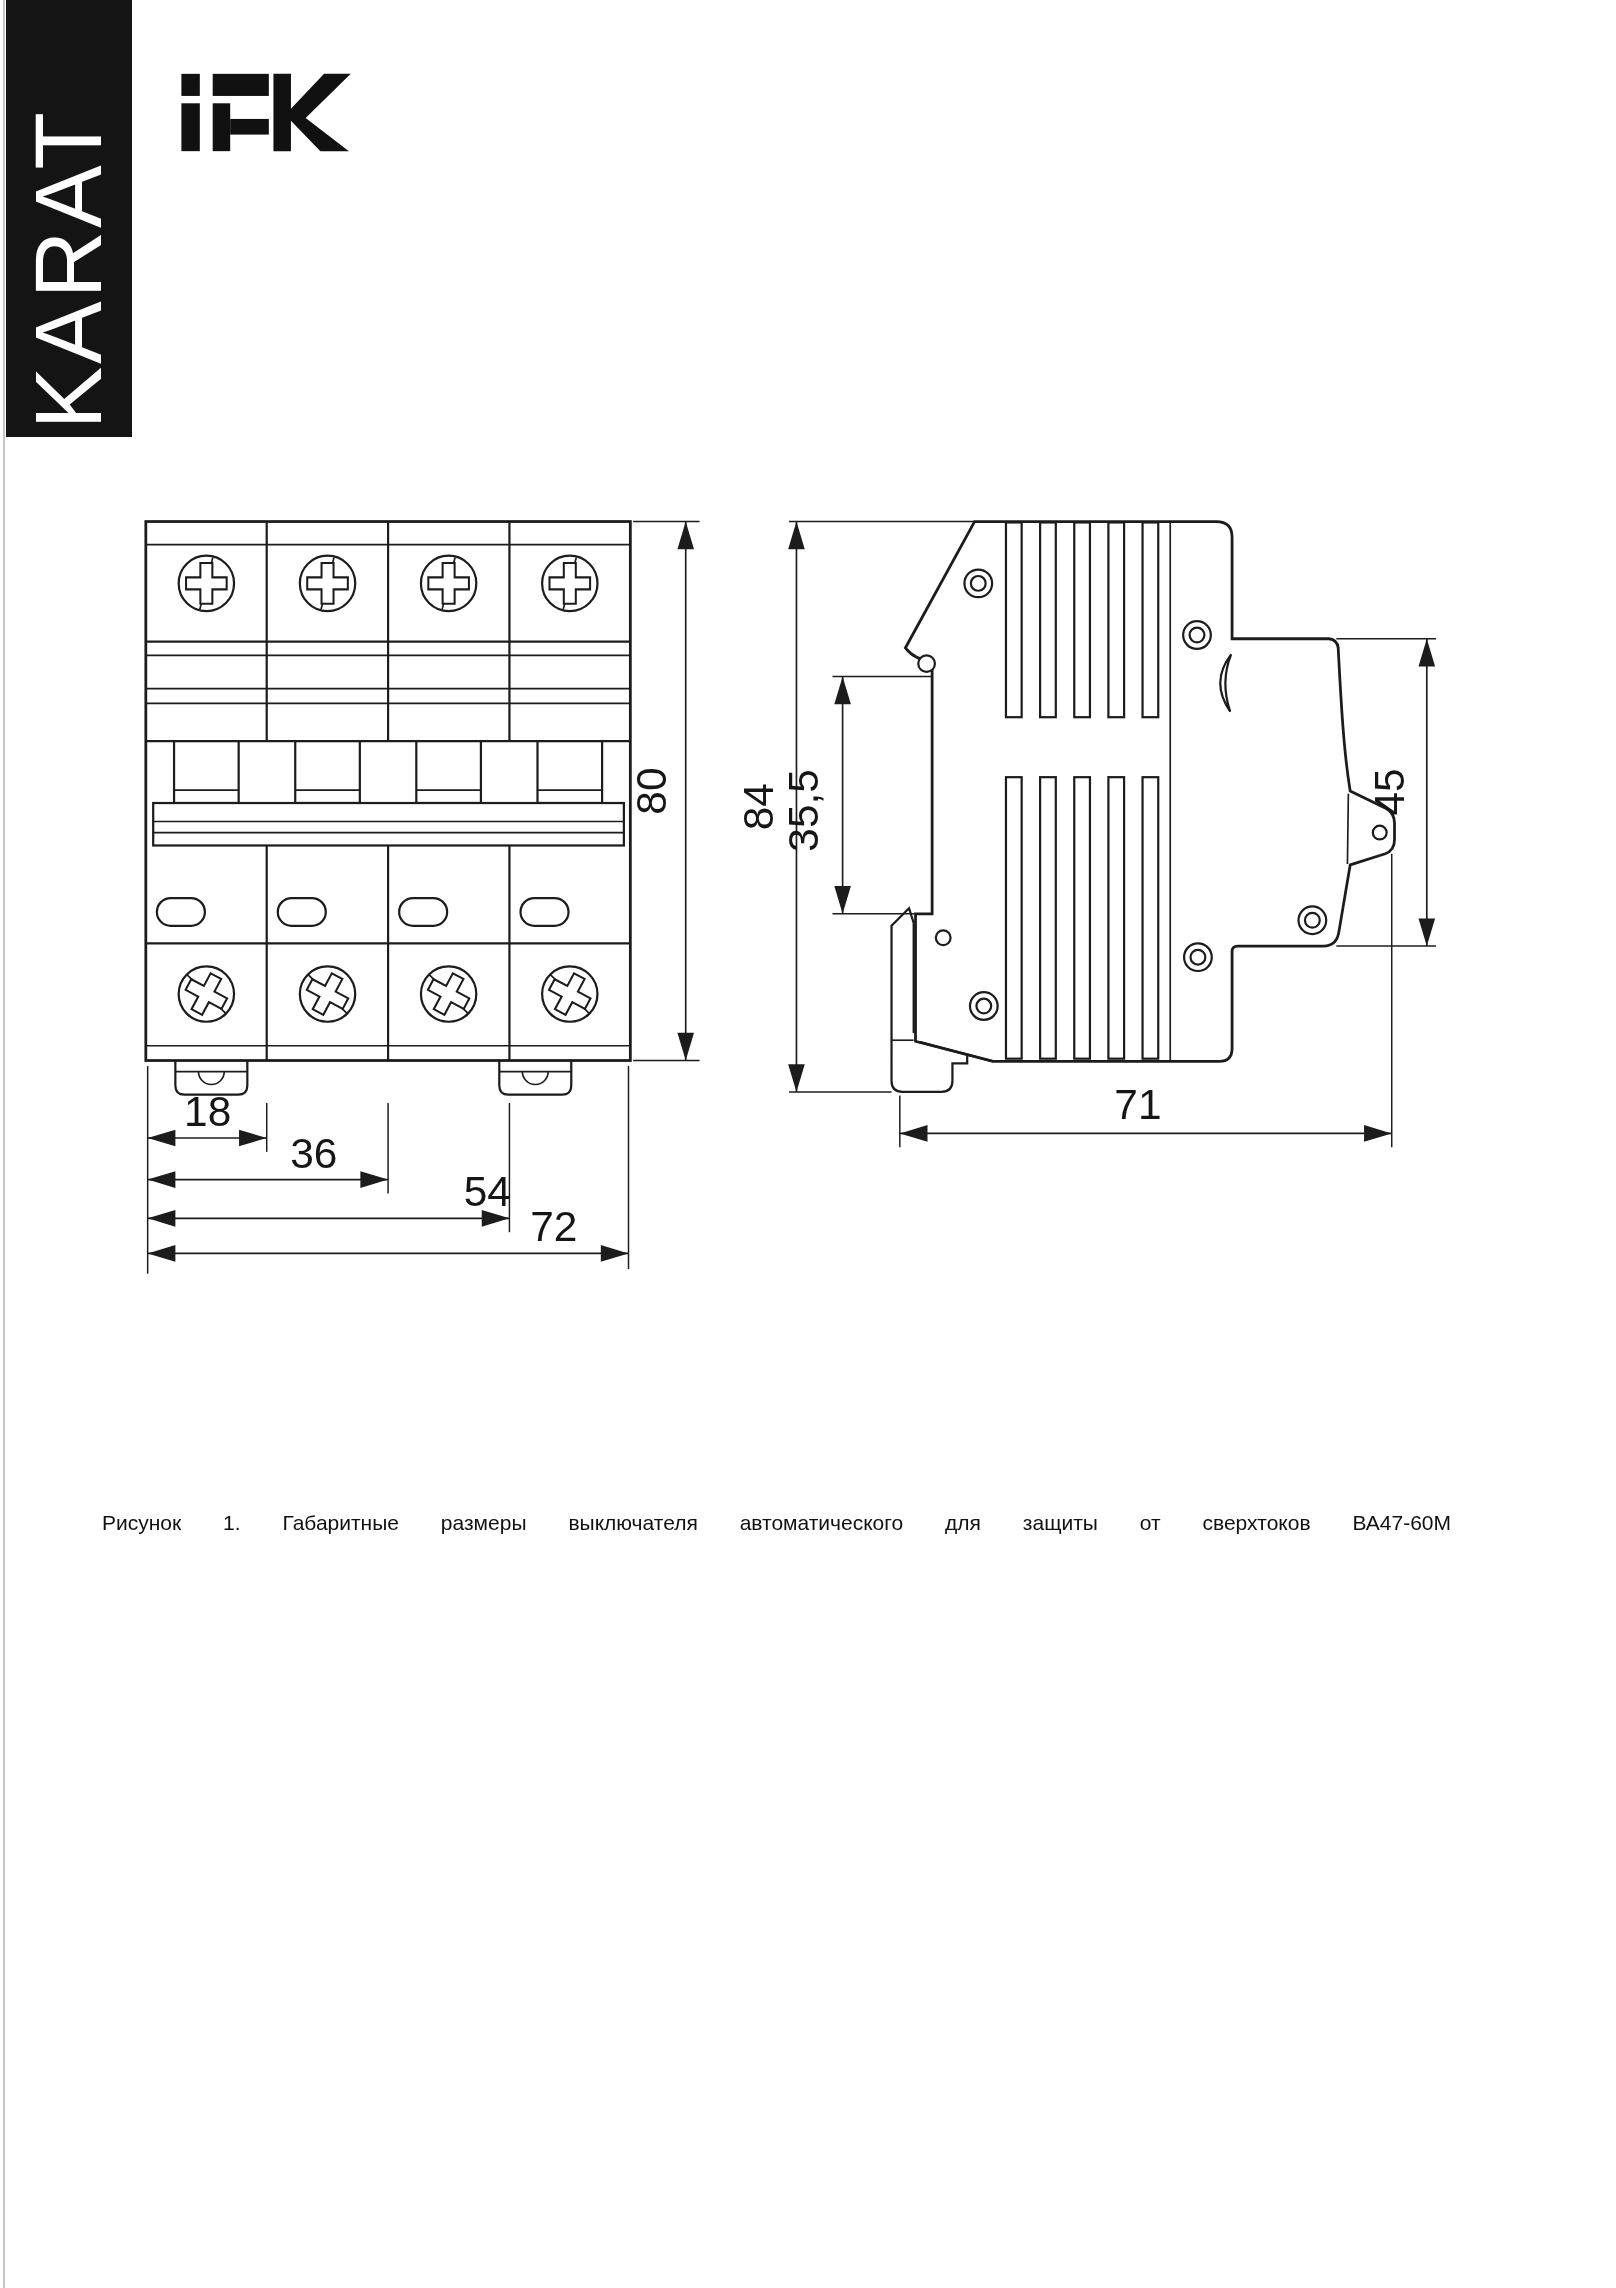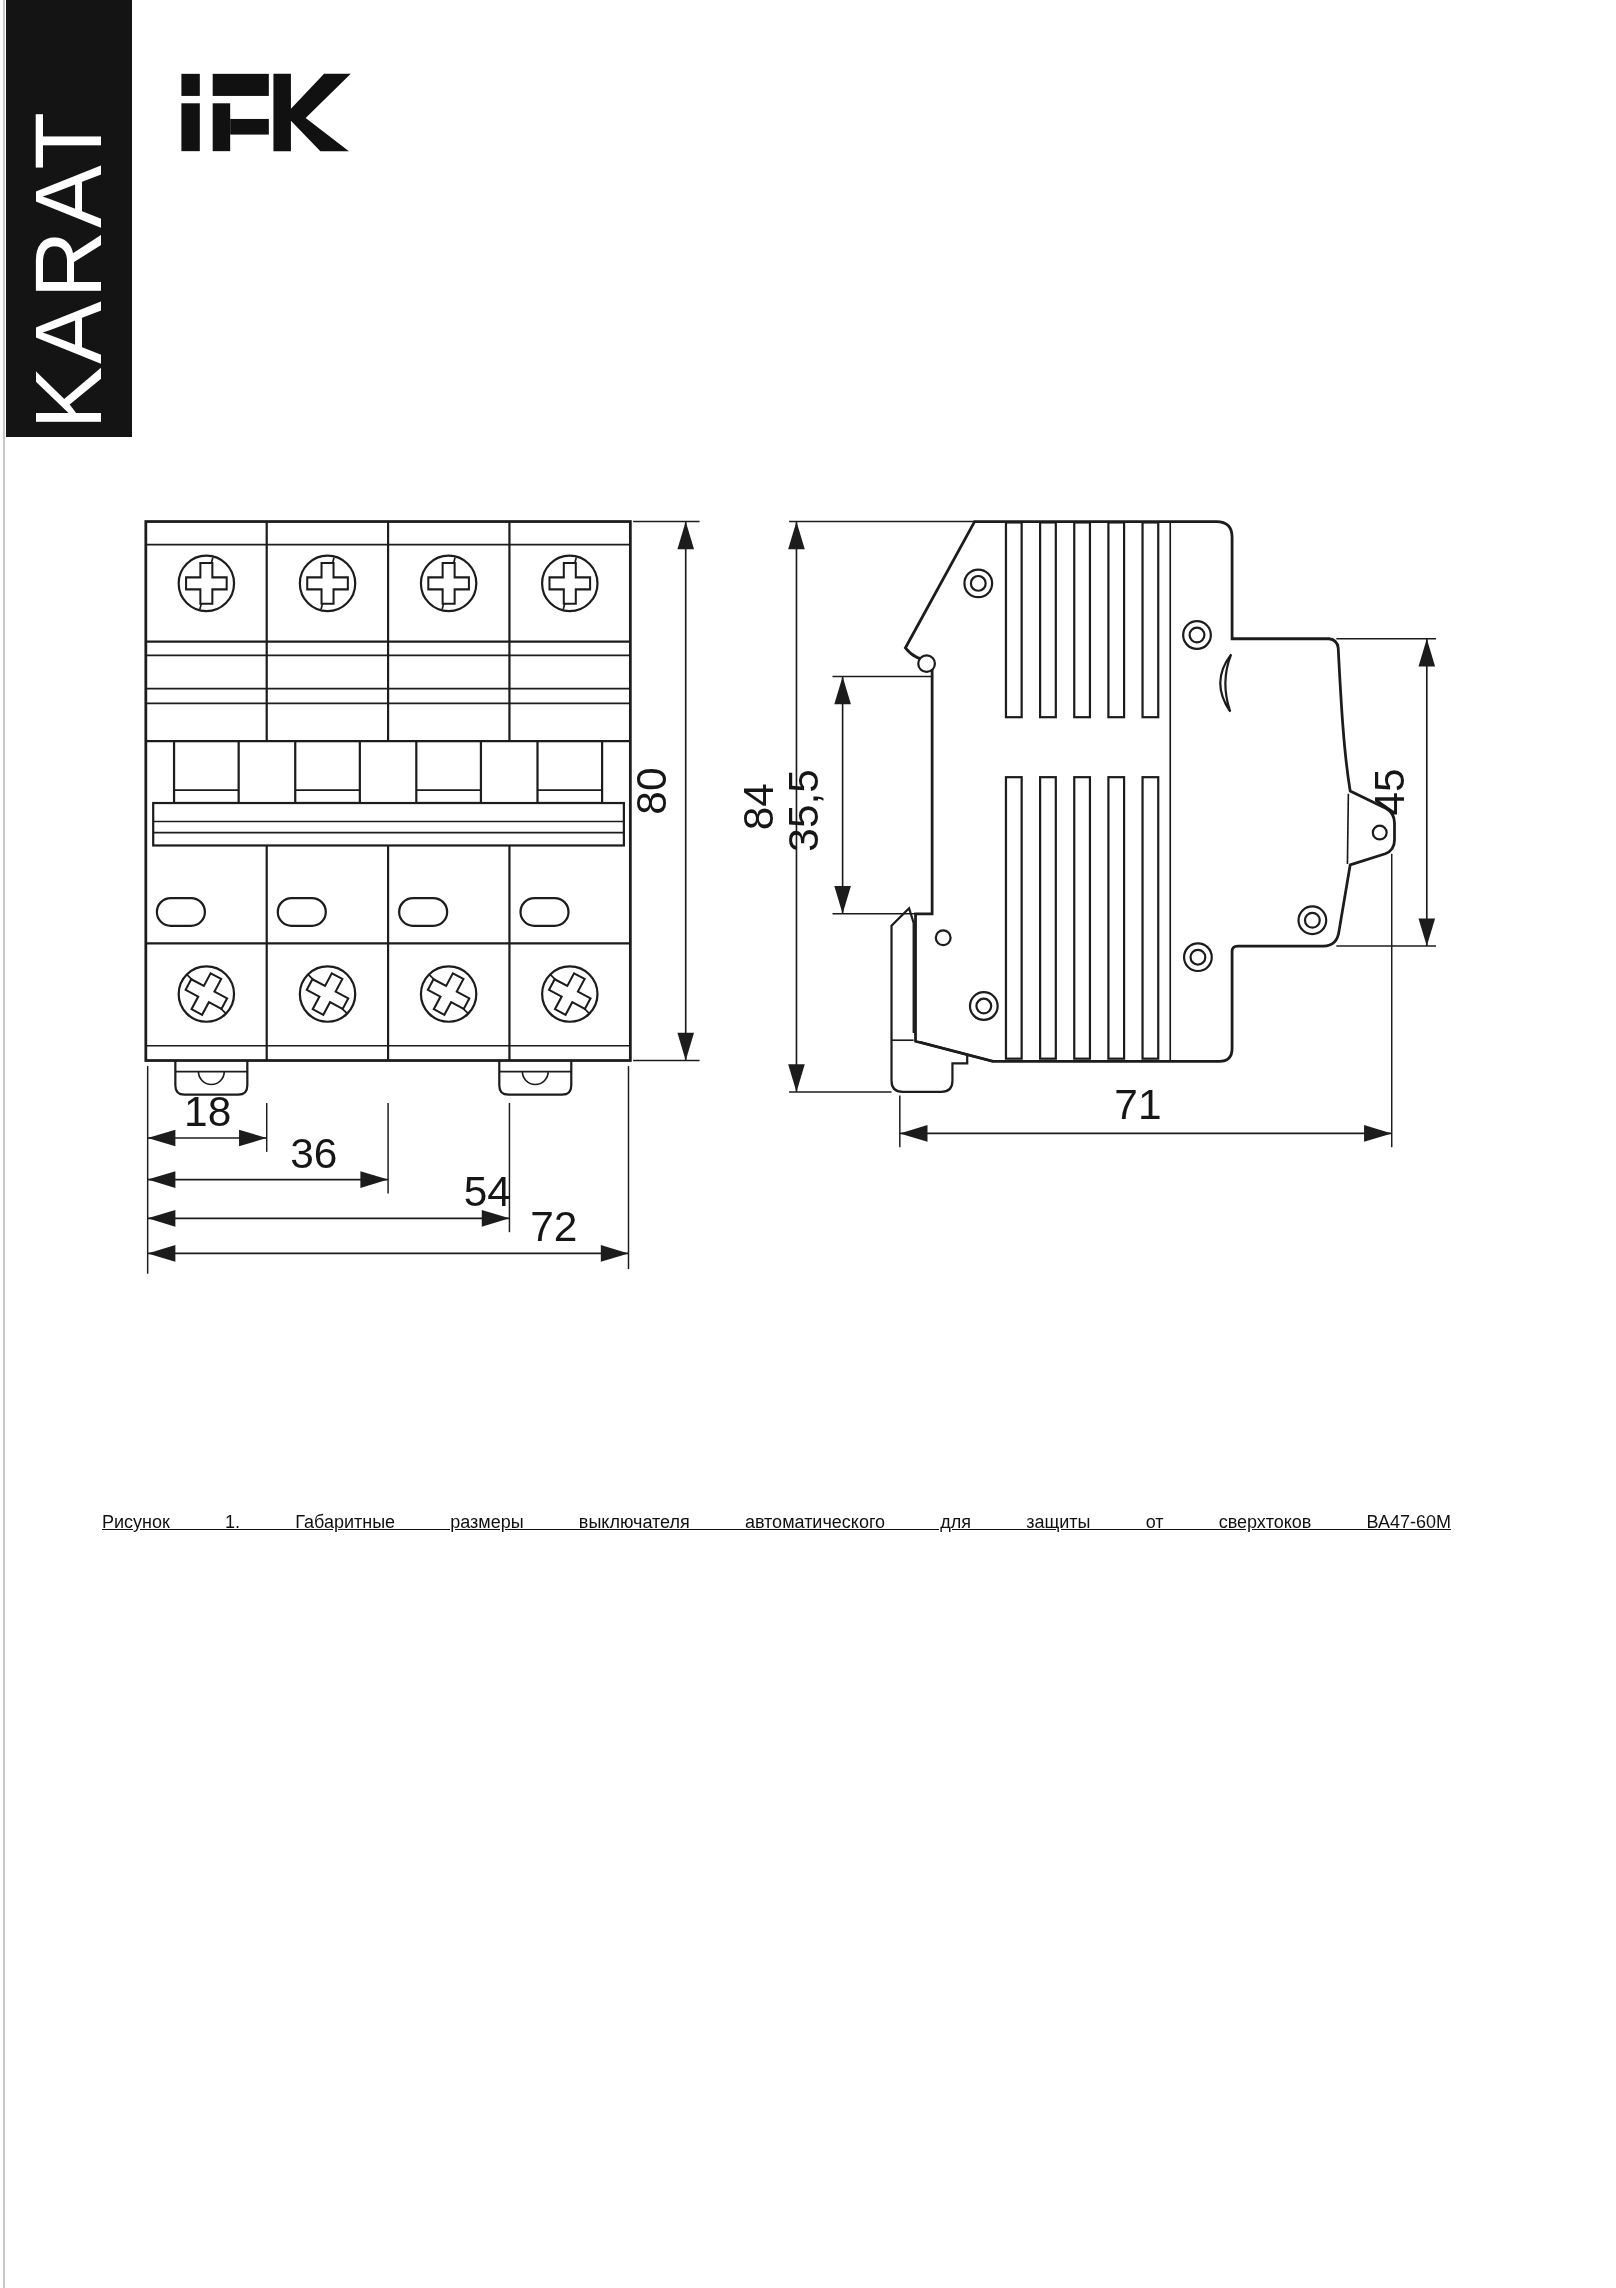--- a/index.html
+++ b/index.html
@@ -25,23 +25,23 @@
     transform:rotate(-90deg) translateX(-437px);
     display:flex;align-items:center;
     padding-left:7.4px;box-sizing:border-box;
     color:#ffffff;
     font-size:94px;letter-spacing:2.8px;font-weight:400;
     white-space:nowrap;
   }
   #iek-logo{position:absolute;left:181px;top:72px;}
   #caption{
     position:absolute;left:102px;top:1504px;width:1349px;
-    font-size:18px;color:#111;
+    font-size:21px;color:#111;
     text-align:justify;text-align-last:justify;
-    white-space:normal;line-height:37px;text-decoration:underline;
+    white-space:normal;line-height:37px;
   }
   #drawing{position:absolute;left:0;top:0;}
   .ol{stroke:#1c1c1c;stroke-width:3;fill:#ffffff;}
   .ln{stroke:#1c1c1c;stroke-width:1.8;fill:none;}
   .ln2{stroke:#1c1c1c;stroke-width:2.4;fill:none;}
   .thin{stroke:#1c1c1c;stroke-width:1.6;fill:none;}
   .dim{stroke:#1c1c1c;stroke-width:1.8;fill:none;}
   .arr{fill:#1c1c1c;stroke:none;}
   .wh{fill:#ffffff;stroke:#1c1c1c;stroke-width:2.4;}
   text.dimtxt{font-family:"Liberation Sans",sans-serif;font-size:46px;fill:#161616;}

